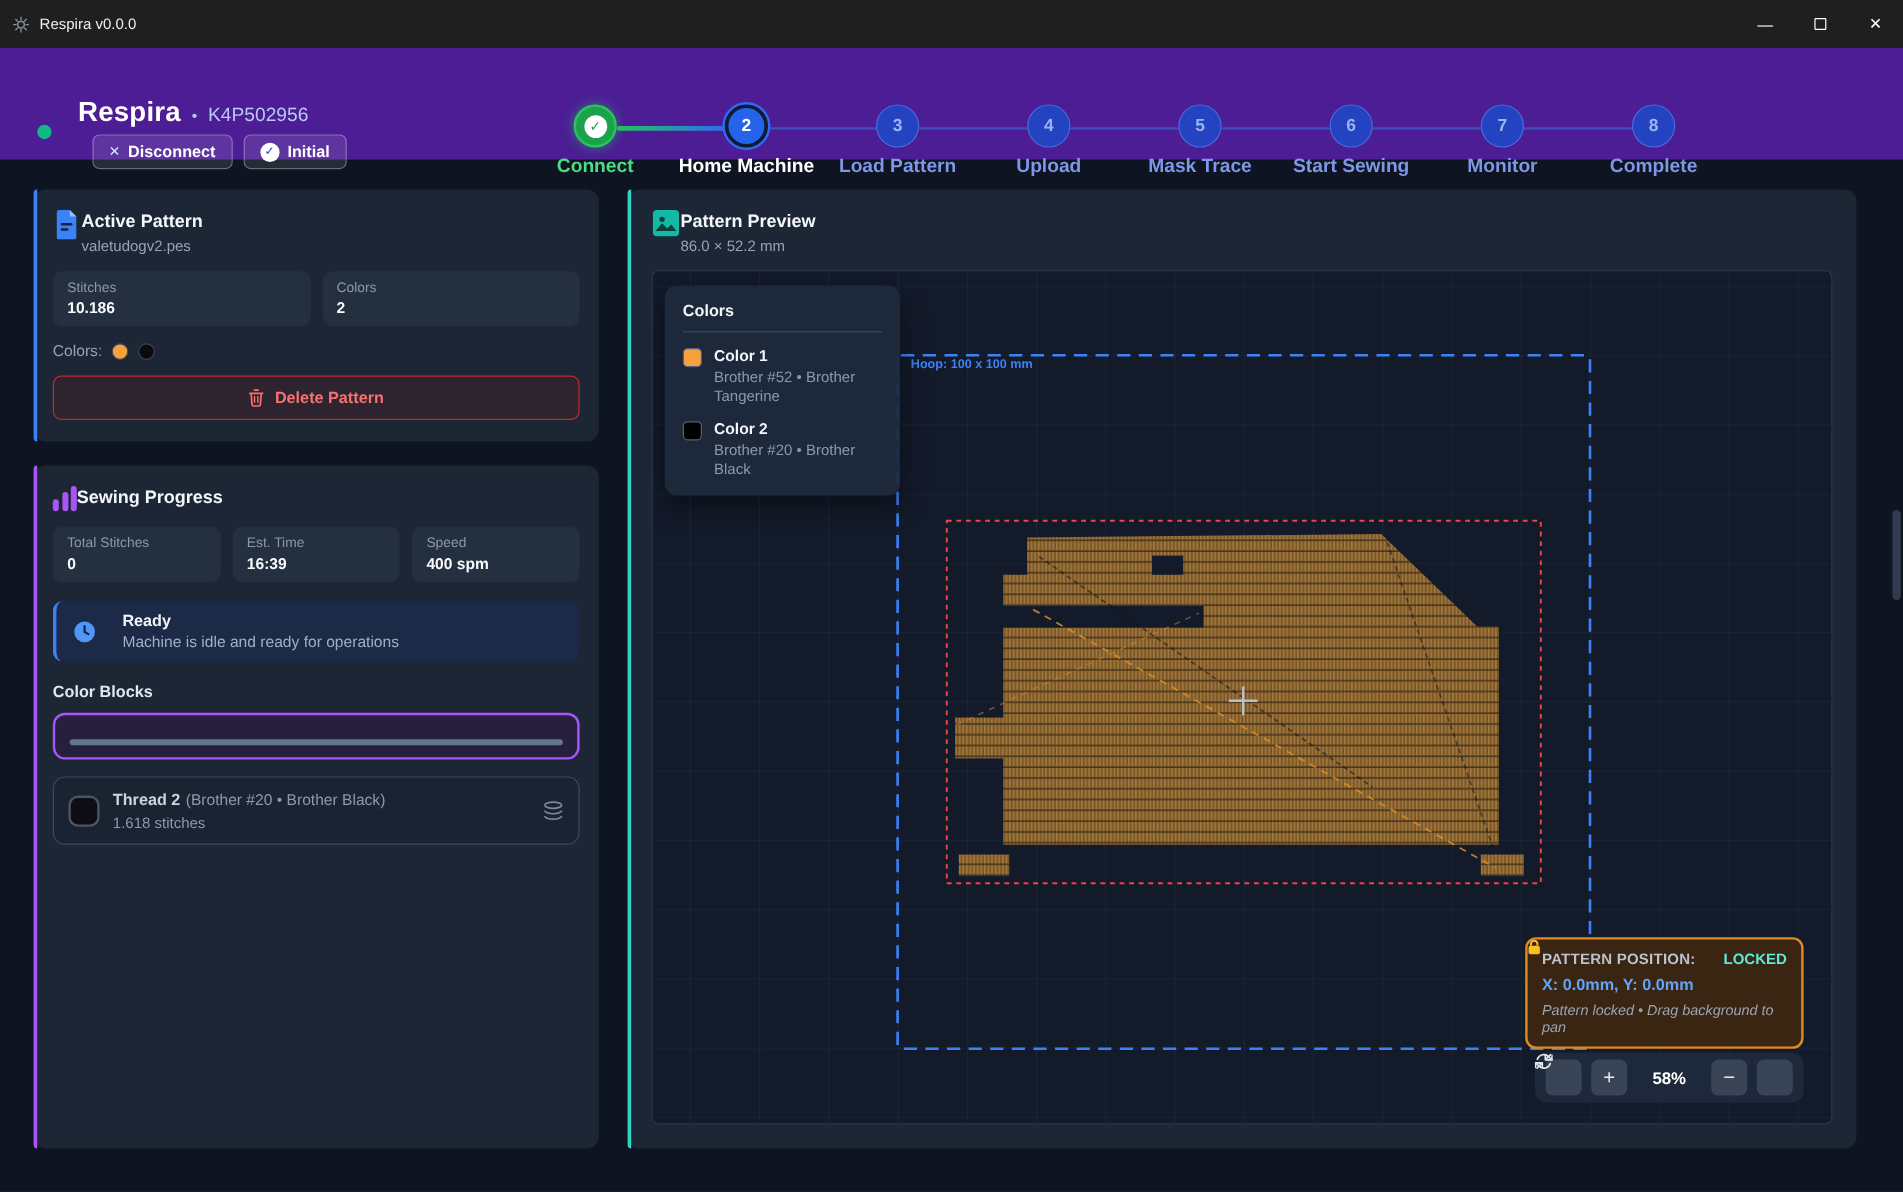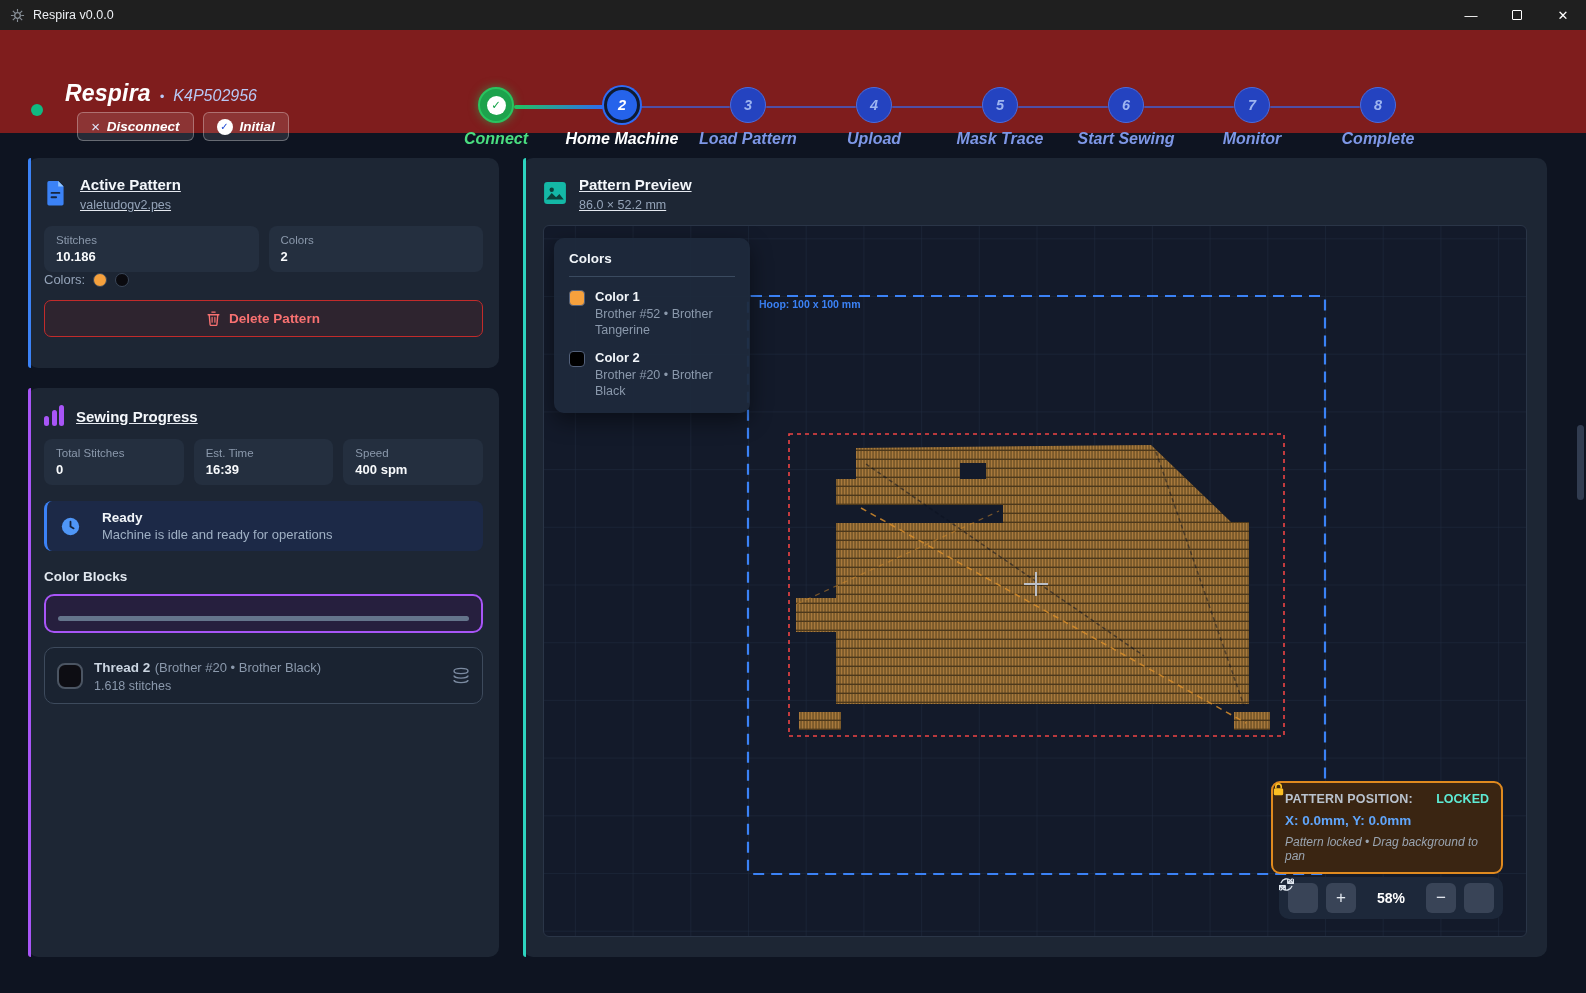--- a/index.html
+++ b/index.html
@@ -3,31 +3,31 @@
 <meta charset="utf-8">
 <style>
   * { margin:0; padding:0; box-sizing:border-box; }
   html,body { width:1586px; height:993px; overflow:hidden; }
   body {
     font-family:"Liberation Sans","DejaVu Sans",sans-serif;
     background:#0e1421; color:#e5e9f0; position:relative;
   }
 
   
-  .titlebar { position:absolute; top:0; left:0; right:0; height:30px; background:#1f1f1f;
+  .titlebar { position:absolute; top:0; left:0; right:0; height:40px; background:#1f1f1f;
     display:flex; align-items:center; padding-left:10px; gap:8px; z-index:50;}
   .titlebar .app-ico { width:15px; height:15px; opacity:.85;}
   .titlebar .title { font-size:12.5px; color:#eceff3;}
   .win-controls { margin-left:auto; display:flex; height:30px;}
   .win-btn { width:46px; height:30px; display:flex; align-items:center; justify-content:center;
     color:#fff; font-size:13px; cursor:default;}
   .win-btn .sq { width:10px; height:10px; border:1.3px solid #fff; border-radius:1px; display:block;}
 
   
-  .header { position:absolute; top:30px; left:0; right:0; height:103px; background:#7f1d1d; z-index:40;font-style:italic;}
+  .header { position:absolute; top:30px; left:0; right:0; height:103px; background:#4c1d95; z-index:40;}
   .status-dot { position:absolute; left:31px; top:74px; width:12px; height:12px; border-radius:50%; background:#10b981;}
   .brand { position:absolute; left:65px; top:50px; display:flex; align-items:baseline; gap:9px;}
   .brand .name { font-size:23px; font-weight:bold; color:#ffffff; letter-spacing:.2px;}
   .brand .sep { font-size:13px; color:#b9c8f5;}
   .brand .serial { font-size:16px; color:#b9c8f5;}
   .hdr-buttons { position:absolute; left:77px; top:82px; display:flex; gap:9px;}
   .hdr-btn { height:29px; padding:0 13px; display:flex; align-items:center; gap:7px;
     background:rgba(255,255,255,.10); border:1px solid rgba(255,255,255,.30);
     border-radius:6px; color:#fff; font-size:13.5px; font-weight:bold; cursor:pointer;}
   .hdr-btn .x { font-size:15px; font-weight:normal; color:#dfe6fb;}
@@ -53,30 +53,30 @@
   .step.complete .step-label { color:#4ade80;}
 
   
   .card { position:absolute; background:#1d2634; border-radius:10px;}
   .card::before { content:""; position:absolute; left:0; top:0; bottom:0; width:3px;
     border-radius:10px 0 0 10px;}
   .card.accent-blue::before { background:#3b82f6;}
   .card.accent-purple::before { background:#a855f7;}
   .card.accent-teal::before { background:#2dd4bf;}
   .card-pad { padding:16px 16px;}
-  .card-head { display:flex; align-items:center; gap:12px;text-decoration:underline;}
+  .card-head { display:flex; align-items:flex-start; }
   .card-title { font-size:15px; font-weight:bold; color:#f4f7fb; padding-top:2px;}
   .card-sub { font-size:12.5px; color:#94a3b8; margin-top:5px;}
 
   .stats-row { display:flex; gap:10px; margin-top:14px;}
   .stat-box { flex:1; background:#242f3f; border-radius:8px; padding:8px 12px;}
   .stat-label { font-size:11.5px; color:#8b99ac;}
   .stat-value { font-size:13px; font-weight:bold; color:#f8fafc; margin-top:3px;}
 
-  .colors-row { display:flex; align-items:center; gap:8px; }
+  .colors-row { display:flex; align-items:center; gap:8px; margin-top:13px;}
   .colors-row .lbl { font-size:13px; color:#94a3b8;}
   .dot-swatch { width:14px; height:14px; border-radius:50%; border:1px solid #3a4658;}
 
   .delete-btn { margin-top:13px; width:100%; height:37px; display:flex; align-items:center; justify-content:center;
     gap:9px; background:rgba(127,29,29,.18); border:1px solid #c22b2b; border-radius:7px;
     color:#f87171; font-size:13.5px; font-weight:bold; cursor:pointer;}
 
   .bars-icon { display:flex; align-items:flex-end; gap:2.5px; height:22px; padding-top:2px;}
   .bars-icon span { width:5px; border-radius:2.5px; background:#a855f7; display:block;}
   .bars-icon .b1{height:10px;} .bars-icon .b2{height:16px;} .bars-icon .b3{height:21px;}

